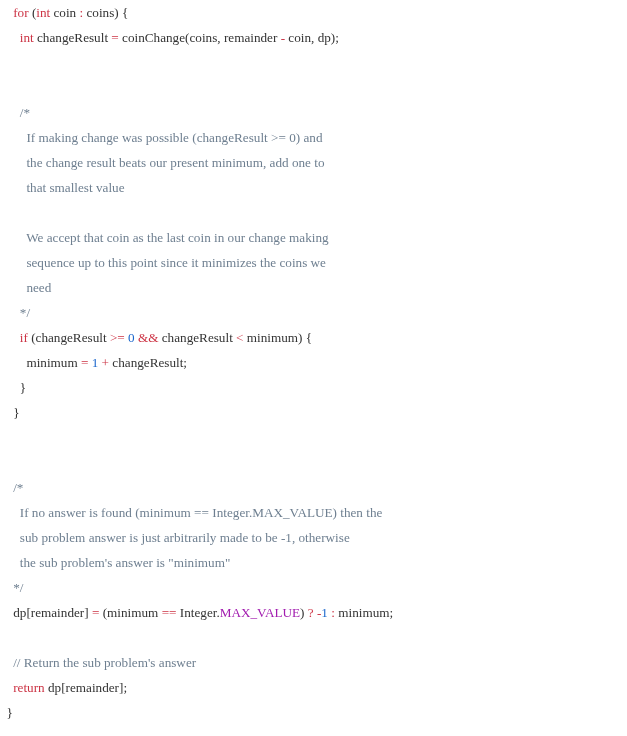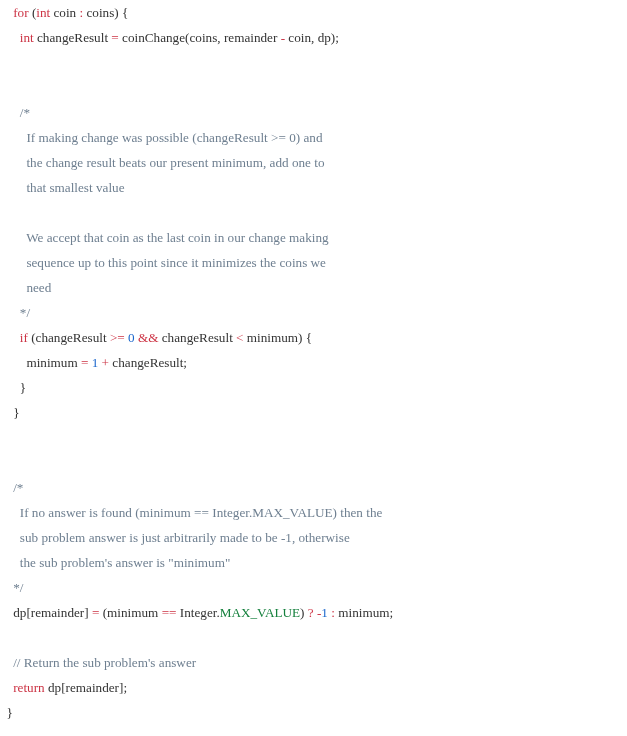--- a/index.html
+++ b/index.html
@@ -27,21 +27,21 @@
     height: 25px;
     white-space: pre;
     padding: 0;
     margin: 0;
     font-family: Liberation Serif, serif;
   }
   .tok { white-space: pre; }
   .kw  { color: #cc3344; }
   .op  { color: #cc3344; }
   .num { color: #1a66cc; }
-  .con { color: #15803d; }
+  .con { color: #a21caf; }
   .cmt { color: #6e7f90; }
   .pln { color: #333333; }
   .pun { color: #333333; }
 </style>
 </head>
 <body>
 
 <pre id="code-block"><div class="code-line"><span class="tok pln">    </span><span class="tok kw">for</span><span class="tok pln"> </span><span class="tok pun">(</span><span class="tok kw">int</span><span class="tok pln"> coin </span><span class="tok op">:</span><span class="tok pln"> coins</span><span class="tok pun">) {</span></div><div class="code-line"><span class="tok pln">      </span><span class="tok kw">int</span><span class="tok pln"> changeResult </span><span class="tok op">=</span><span class="tok pln"> coinChange(coins, remainder </span><span class="tok op">-</span><span class="tok pln"> coin, dp);</span></div><div class="code-line">&nbsp;</div><div class="code-line">&nbsp;</div><div class="code-line"><span class="tok pln">      </span><span class="tok cmt">/*</span></div><div class="code-line"><span class="tok pln">        </span><span class="tok cmt">If making change was possible (changeResult &gt;= 0) and</span></div><div class="code-line"><span class="tok pln">        </span><span class="tok cmt">the change result beats our present minimum, add one to</span></div><div class="code-line"><span class="tok pln">        </span><span class="tok cmt">that smallest value</span></div><div class="code-line">&nbsp;</div><div class="code-line"><span class="tok pln">        </span><span class="tok cmt">We accept that coin as the last coin in our change making</span></div><div class="code-line"><span class="tok pln">        </span><span class="tok cmt">sequence up to this point since it minimizes the coins we</span></div><div class="code-line"><span class="tok pln">        </span><span class="tok cmt">need</span></div><div class="code-line"><span class="tok pln">      </span><span class="tok cmt">*/</span></div><div class="code-line"><span class="tok pln">      </span><span class="tok kw">if</span><span class="tok pln"> (changeResult </span><span class="tok op">&gt;=</span><span class="tok pln"> </span><span class="tok num">0</span><span class="tok pln"> </span><span class="tok op">&amp;&amp;</span><span class="tok pln"> changeResult </span><span class="tok op">&lt;</span><span class="tok pln"> minimum) {</span></div><div class="code-line"><span class="tok pln">        </span><span class="tok pln">minimum </span><span class="tok op">=</span><span class="tok pln"> </span><span class="tok num">1</span><span class="tok pln"> </span><span class="tok op">+</span><span class="tok pln"> changeResult;</span></div><div class="code-line"><span class="tok pln">      </span><span class="tok pun">}</span></div><div class="code-line"><span class="tok pln">    </span><span class="tok pun">}</span></div><div class="code-line">&nbsp;</div><div class="code-line">&nbsp;</div><div class="code-line"><span class="tok pln">    </span><span class="tok cmt">/*</span></div><div class="code-line"><span class="tok pln">      </span><span class="tok cmt">If no answer is found (minimum == Integer.MAX_VALUE) then the</span></div><div class="code-line"><span class="tok pln">      </span><span class="tok cmt">sub problem answer is just arbitrarily made to be -1, otherwise</span></div><div class="code-line"><span class="tok pln">      </span><span class="tok cmt">the sub problem's answer is "minimum"</span></div><div class="code-line"><span class="tok pln">    </span><span class="tok cmt">*/</span></div><div class="code-line"><span class="tok pln">    </span><span class="tok pln">dp[remainder] </span><span class="tok op">=</span><span class="tok pln"> (minimum </span><span class="tok op">==</span><span class="tok pln"> Integer.</span><span class="tok con">MAX_VALUE</span><span class="tok pln">) </span><span class="tok op">?</span><span class="tok pln"> </span><span class="tok op">-</span><span class="tok num">1</span><span class="tok pln"> </span><span class="tok op">:</span><span class="tok pln"> minimum;</span></div><div class="code-line">&nbsp;</div><div class="code-line"><span class="tok pln">    </span><span class="tok cmt">// Return the sub problem's answer</span></div><div class="code-line"><span class="tok pln">    </span><span class="tok kw">return</span><span class="tok pln"> dp[remainder];</span></div><div class="code-line"><span class="tok pln">  </span><span class="tok pun">}</span></div><div class="code-line">&nbsp;</div></pre>
 
 </body></html>

